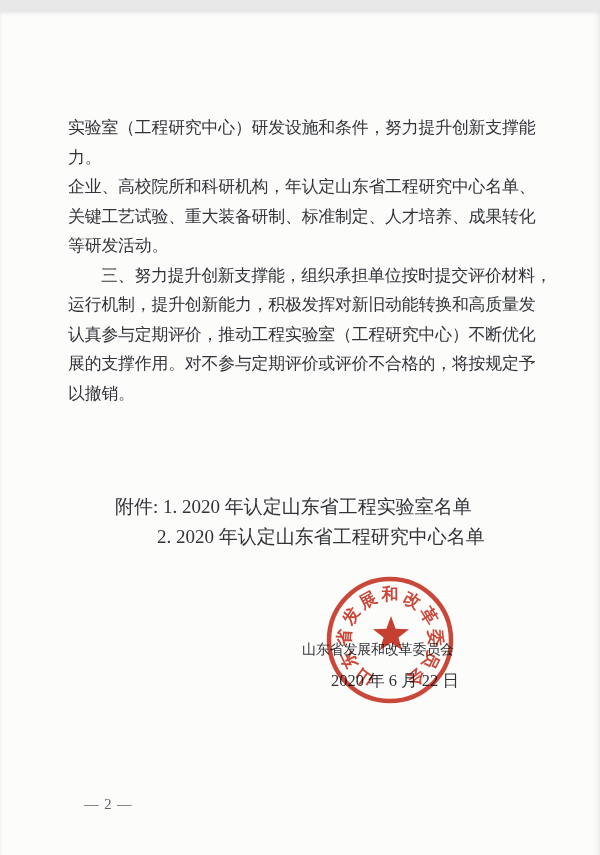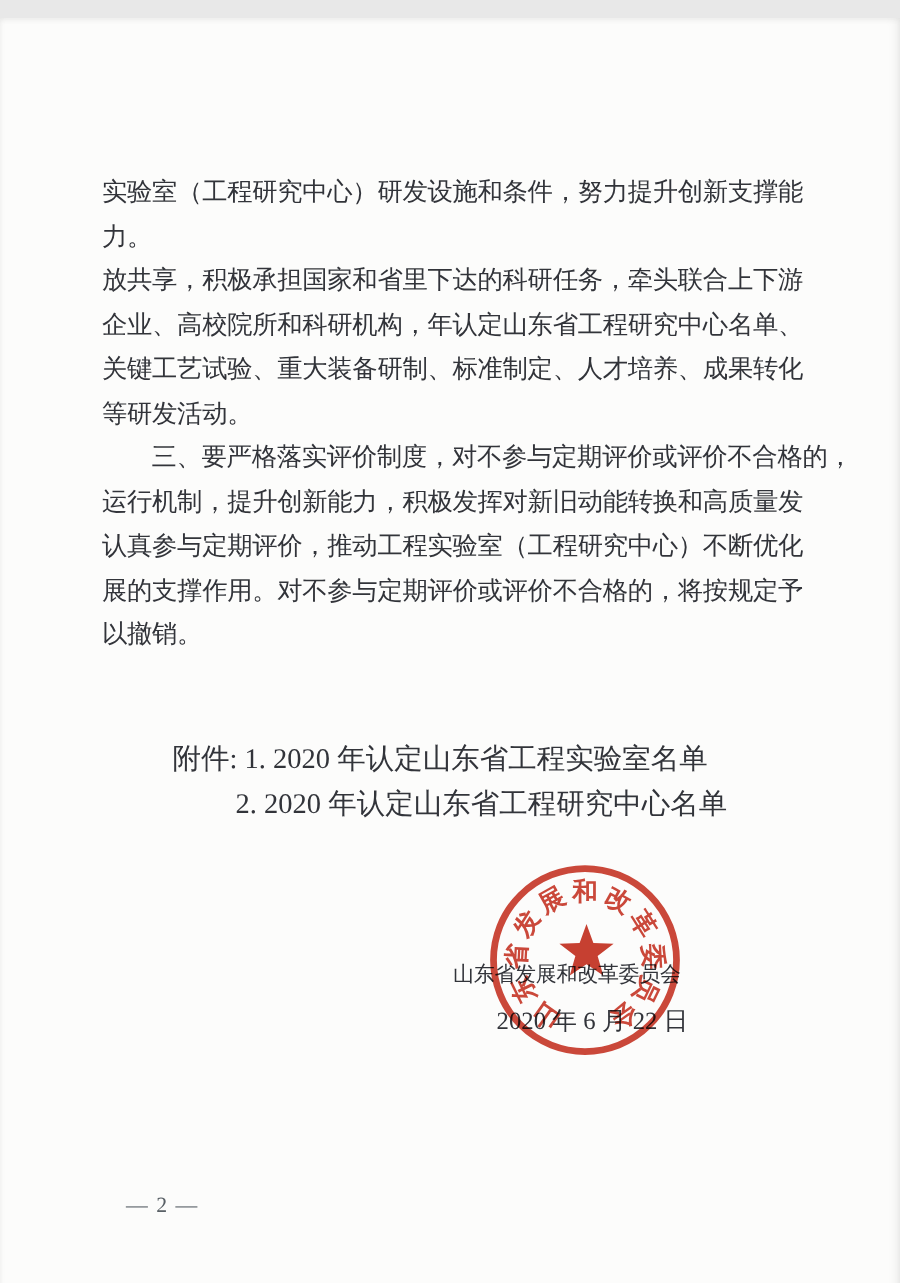--- a/index.html
+++ b/index.html
@@ -79,25 +79,24 @@
   }
 </style>
 </head>
 <body>
 
 <div class="page">
 
   <div class="body-text">
     <div class="line">实验室（工程研究中心）研发设施和条件，努力提升创新支撑能</div>
     <div class="line">力。</div>
-    <div class="line">放共享，积极承担国家和省里下达的科研任务，牵头联合上下游</div>
     <div class="line">企业、高校院所和科研机构，年认定山东省工程研究中心名单、</div>
     <div class="line">关键工艺试验、重大装备研制、标准制定、人才培养、成果转化</div>
     <div class="line">等研发活动。</div>
-    <div class="line indent">三、要严格落实评价制度，对不参与定期评价或评价不合格的，</div>
+    <div class="line indent">三、努力提升创新支撑能，组织承担单位按时提交评价材料，</div>
     <div class="line">运行机制，提升创新能力，积极发挥对新旧动能转换和高质量发</div>
     <div class="line">认真参与定期评价，推动工程实验室（工程研究中心）不断优化</div>
     <div class="line">展的支撑作用。对不参与定期评价或评价不合格的，将按规定予</div>
     <div class="line">以撤销。</div>
   </div>
 
   <div class="attachments">
     <div class="att-line-1">附件: 1. 2020 年认定山东省工程实验室名单</div>
     <div class="att-line-2">2. 2020 年认定山东省工程研究中心名单</div>
   </div>

